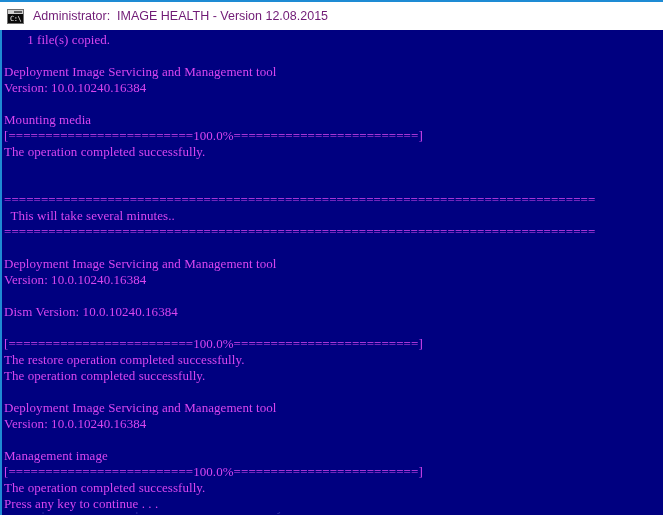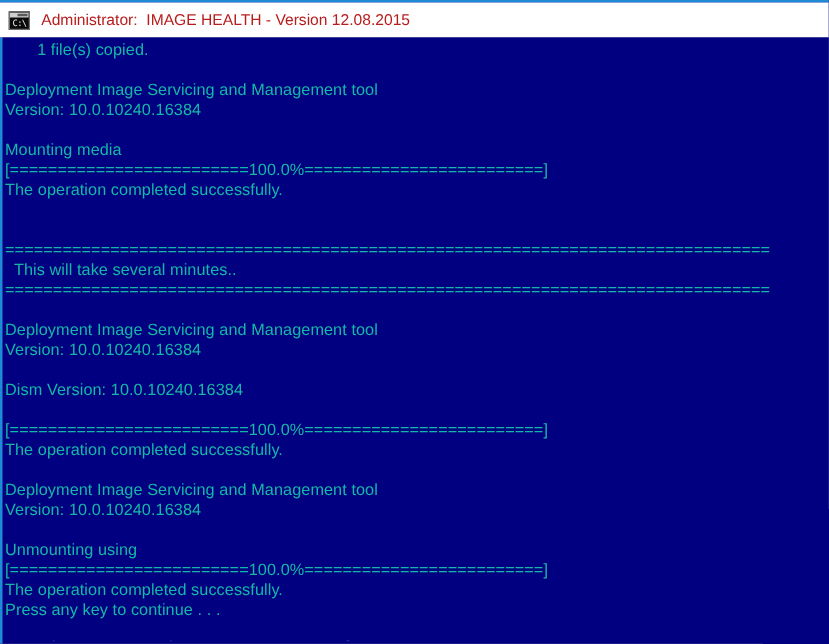--- a/index.html
+++ b/index.html
@@ -76,21 +76,21 @@
     top: 5px;
     color: #f2f2f2;
     font-family: "DejaVu Sans Mono", monospace;
     font-size: 7px;
     line-height: 8px;
     letter-spacing: -0.5px;
     white-space: nowrap;
   }
 
   .title-text {
-    color: #b91c1c;
+    color: #701a75;
     font-family: "Liberation Sans", sans-serif;
     font-size: 12.5px;
     line-height: 14px;
     white-space: pre;
   }
 
   
   .border-left {
     position: absolute;
     top: 30px;
@@ -103,24 +103,24 @@
 
   
   .console {
     position: absolute;
     top: 30px;
     left: 2px;
     width: 661px;
     height: 485px;
     background: #000080;
     overflow: hidden;
-    font-family: Liberation Sans, sans-serif;
+    font-family: Liberation Serif, serif;
     font-size: 13px;
     line-height: 16px;
-    color: #14b8a6;
+    color: #d946ef;
     letter-spacing: 0.06px;
     padding-top: 2px;
     padding-left: 2px;
     box-sizing: border-box;
   }
 
   .console .line {
     white-space: pre;
     height: 16px;
     min-height: 16px;
@@ -176,26 +176,27 @@
       <div class="line">================================================================================</div>
       <div class="line">  This will take several minutes..</div>
       <div class="line">================================================================================</div>
       <div class="line"></div>
       <div class="line">Deployment Image Servicing and Management tool</div>
       <div class="line">Version: 10.0.10240.16384</div>
       <div class="line"></div>
       <div class="line">Dism Version: 10.0.10240.16384</div>
       <div class="line"></div>
       <div class="line">[=========================100.0%=========================]</div>
+      <div class="line">The restore operation completed successfully.</div>
       <div class="line">The operation completed successfully.</div>
       <div class="line"></div>
       <div class="line">Deployment Image Servicing and Management tool</div>
       <div class="line">Version: 10.0.10240.16384</div>
       <div class="line"></div>
-      <div class="line">Unmounting using</div>
+      <div class="line">Management image</div>
       <div class="line">[=========================100.0%=========================]</div>
       <div class="line">The operation completed successfully.</div>
       <div class="line">Press any key to continue . . .</div>
     </div>
 
   <div class="clipped-line"><span>The operation completed successfully.</span></div>
 
 </div>
 
 </body></html>

